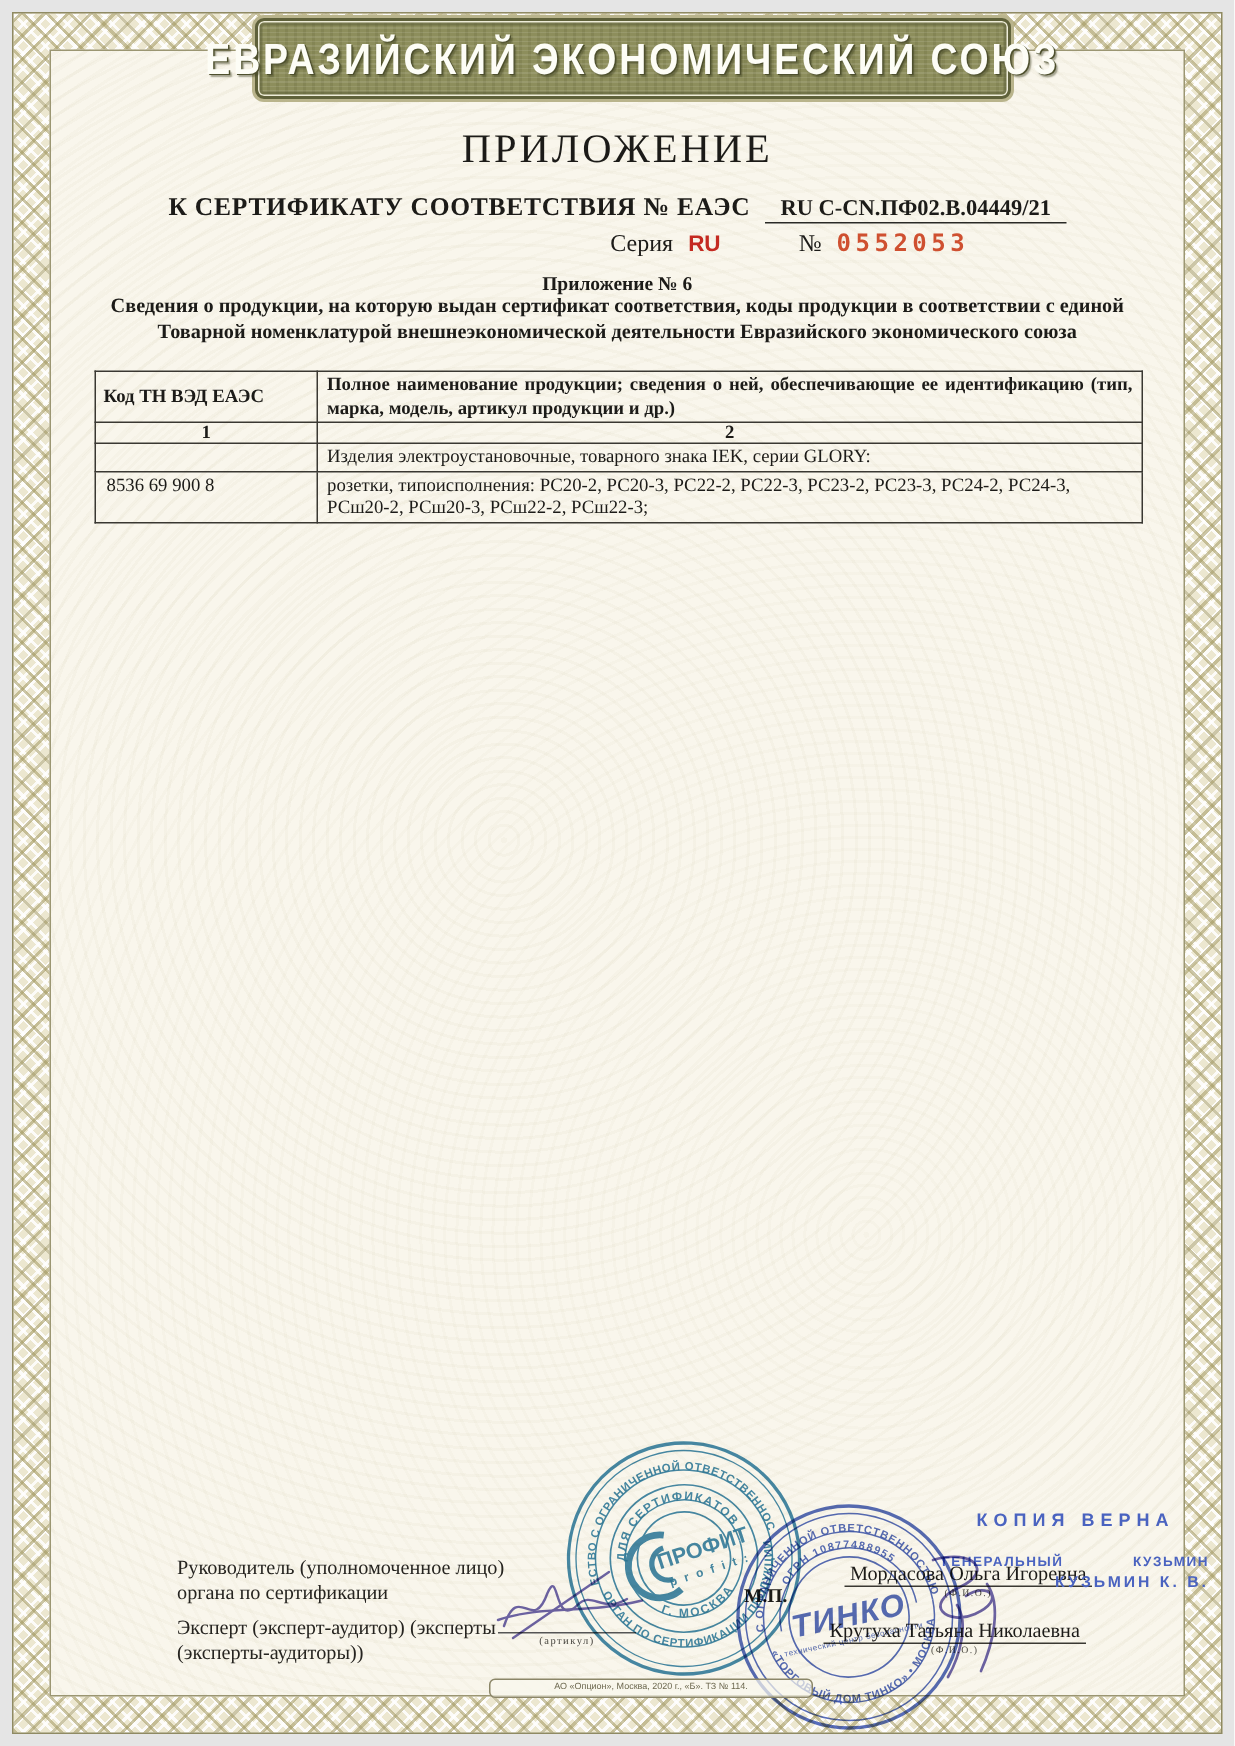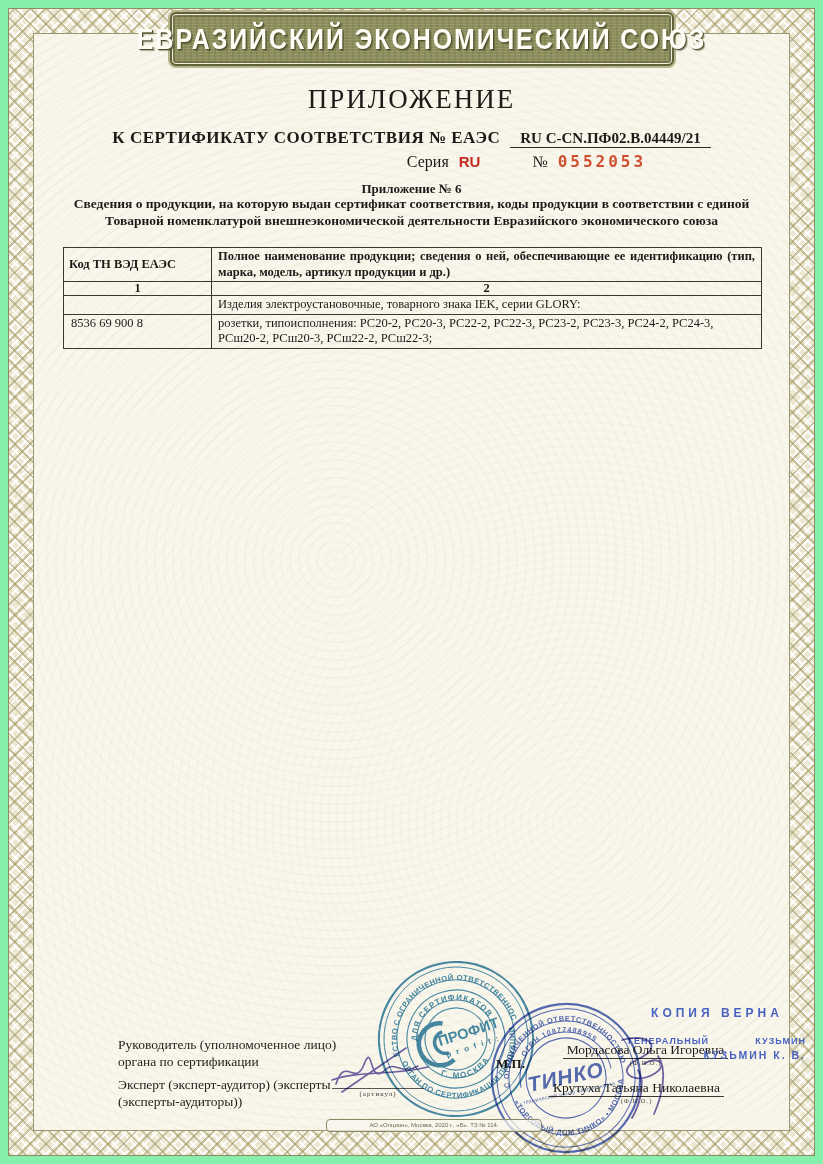--- a/index.html
+++ b/index.html
@@ -1,16 +1,16 @@
 <!DOCTYPE html>
 <html><head>
 <meta charset="utf-8">
 <style>
   html,body{margin:0;padding:0;background:#fff;}
-  .page{position:relative;width:823px;height:1164px;background:#86efac;overflow:hidden;
+  .page{position:relative;width:823px;height:1164px;background:#e5e5e5;overflow:hidden;
         font-family:"Liberation Serif",serif;color:#1c1b18;}
   
   .frame{position:absolute;inset:8px;border:1px solid #8f8a63;
     background-color:#ece7d0;
     background-image:
       repeating-linear-gradient(45deg, rgba(164,154,100,.55) 0 2px, transparent 2px 11px),
       repeating-linear-gradient(-45deg, rgba(164,154,100,.55) 0 2px, transparent 2px 11px),
       repeating-linear-gradient(45deg, rgba(255,255,255,.85) 4px 6px, transparent 6px 11px),
       repeating-linear-gradient(-45deg, rgba(255,255,255,.85) 4px 6px, transparent 6px 11px);}
   .content{position:absolute;inset:33px;background:#f9f6ec;border:1px solid #9b9672;

